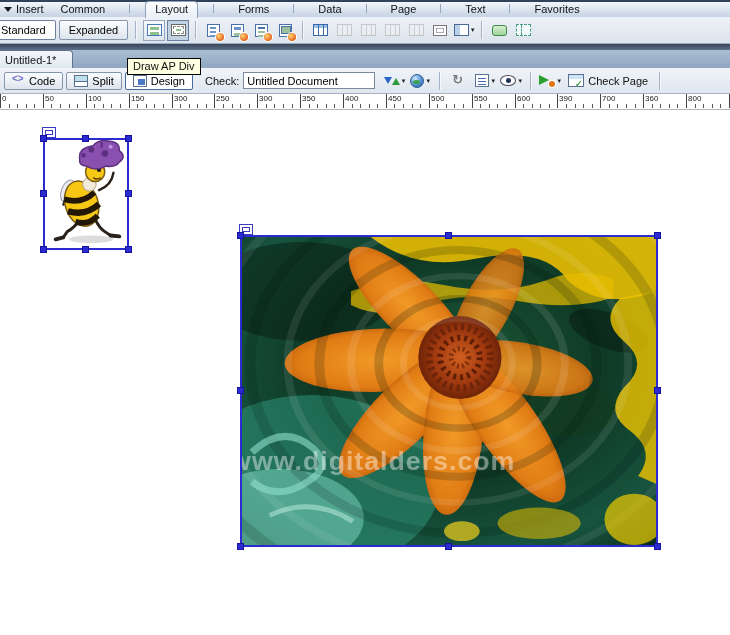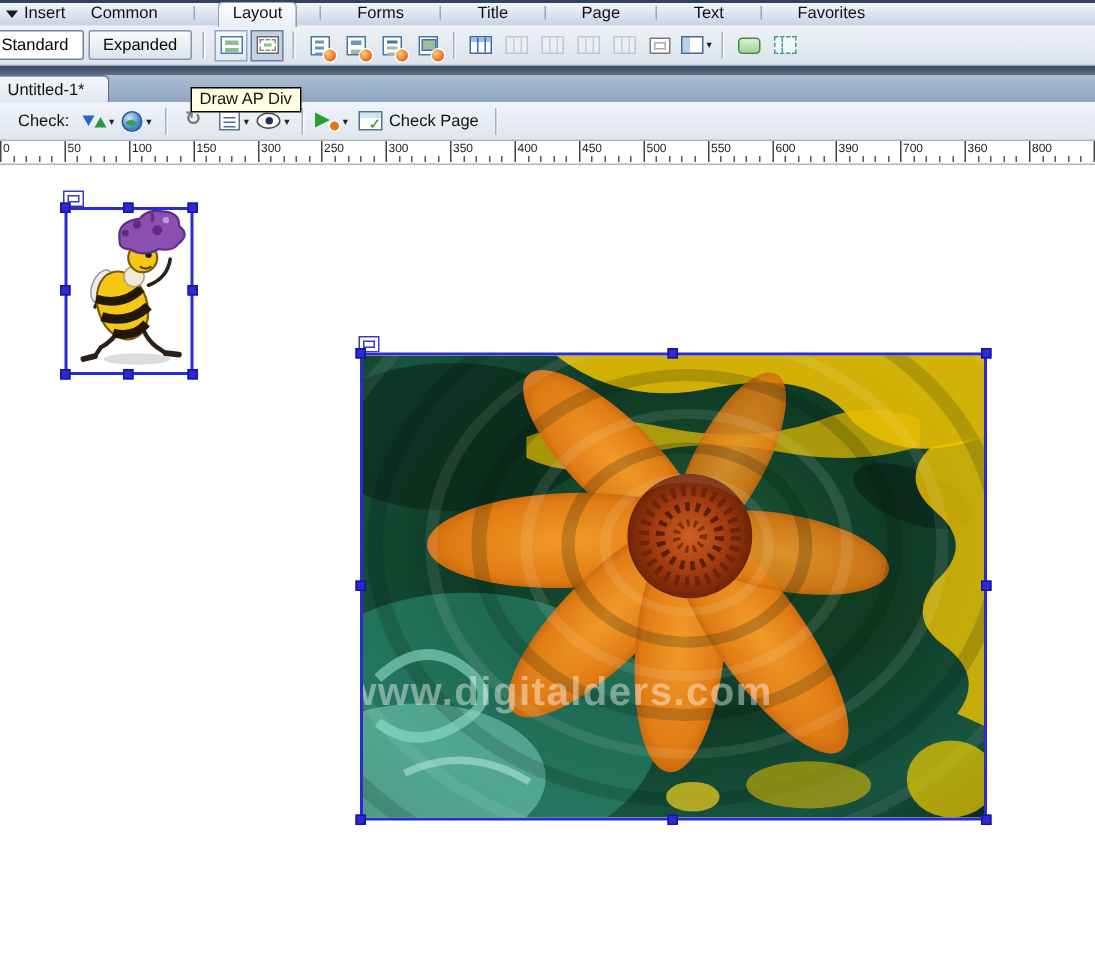--- a/index.html
+++ b/index.html
@@ -129,21 +129,21 @@
     <span class="panel-arrow"></span>
     <span>Insert</span>
   </div>
   <div id="insert-tabs" style="display:flex;align-items:flex-end;height:100%;gap:14px;">
       <span class="itab">Common</span>
       <span class="tsep"></span>
       <span class="itab active">Layout</span>
       <span class="tsep"></span>
       <span class="itab">Forms</span>
       <span class="tsep"></span>
-      <span class="itab">Title</span>
+      <span class="itab">Data</span>
       <span class="tsep"></span>
       <span class="itab">Page</span>
       <span class="tsep"></span>
       <span class="itab">Text</span>
       <span class="tsep"></span>
       <span class="itab">Favorites</span>
     </div>
 </div>
 
 <div class="row2">
@@ -207,21 +207,36 @@
 
 <div class="darkband"></div>
 <div class="tabstrip">
   <div class="doc-tab">
     <span>Untitled-1*</span>
   </div>
   <div class="tooltip">Draw AP Div</div>
 </div>
 
 <div class="doctb">
+  <span id="view-buttons" style="display:inline-flex;gap:3px;">
+      <button class="view-btn">
+        <i class="ic ic-code"></i>
+        <span>Code</span>
+      </button>
+      <button class="view-btn">
+        <i class="ic ic-split"></i>
+        <span>Split</span>
+      </button>
+      <button class="view-btn pressed">
+        <i class="ic ic-design"></i>
+        <span>Design</span>
+      </button>
+    </span>
   <span class="title-label">Check:</span>
+  <input class="title-input" value="Untitled Document" style="">
   <span id="doc-icons" style="display:inline-flex;align-items:center;gap:4px;margin-left:4px;">
       <span class="icon-btn">
         <i class="ic ic-updown"></i>
         <span class="dd"></span>
       </span>
       <span class="icon-btn">
         <i class="ic ic-globe"></i>
         <span class="dd"></span>
       </span>
       <span class="vsep"></span>

